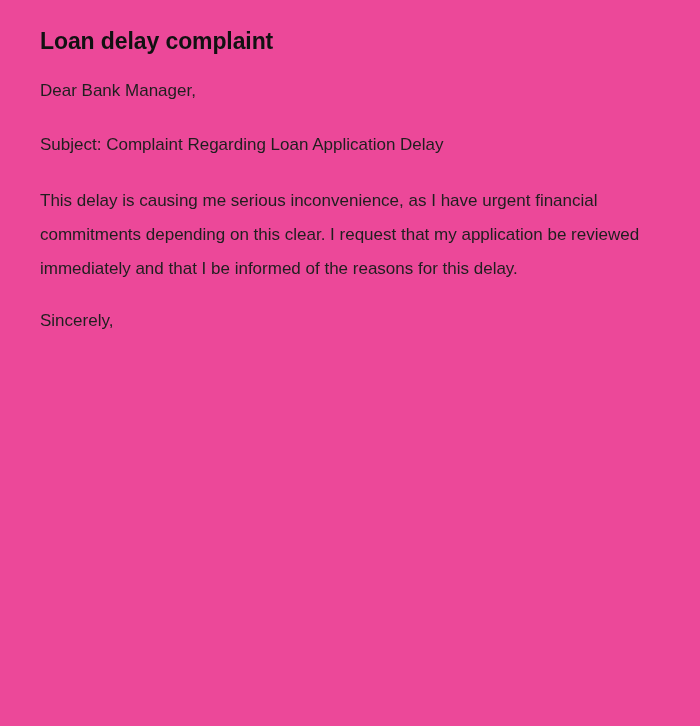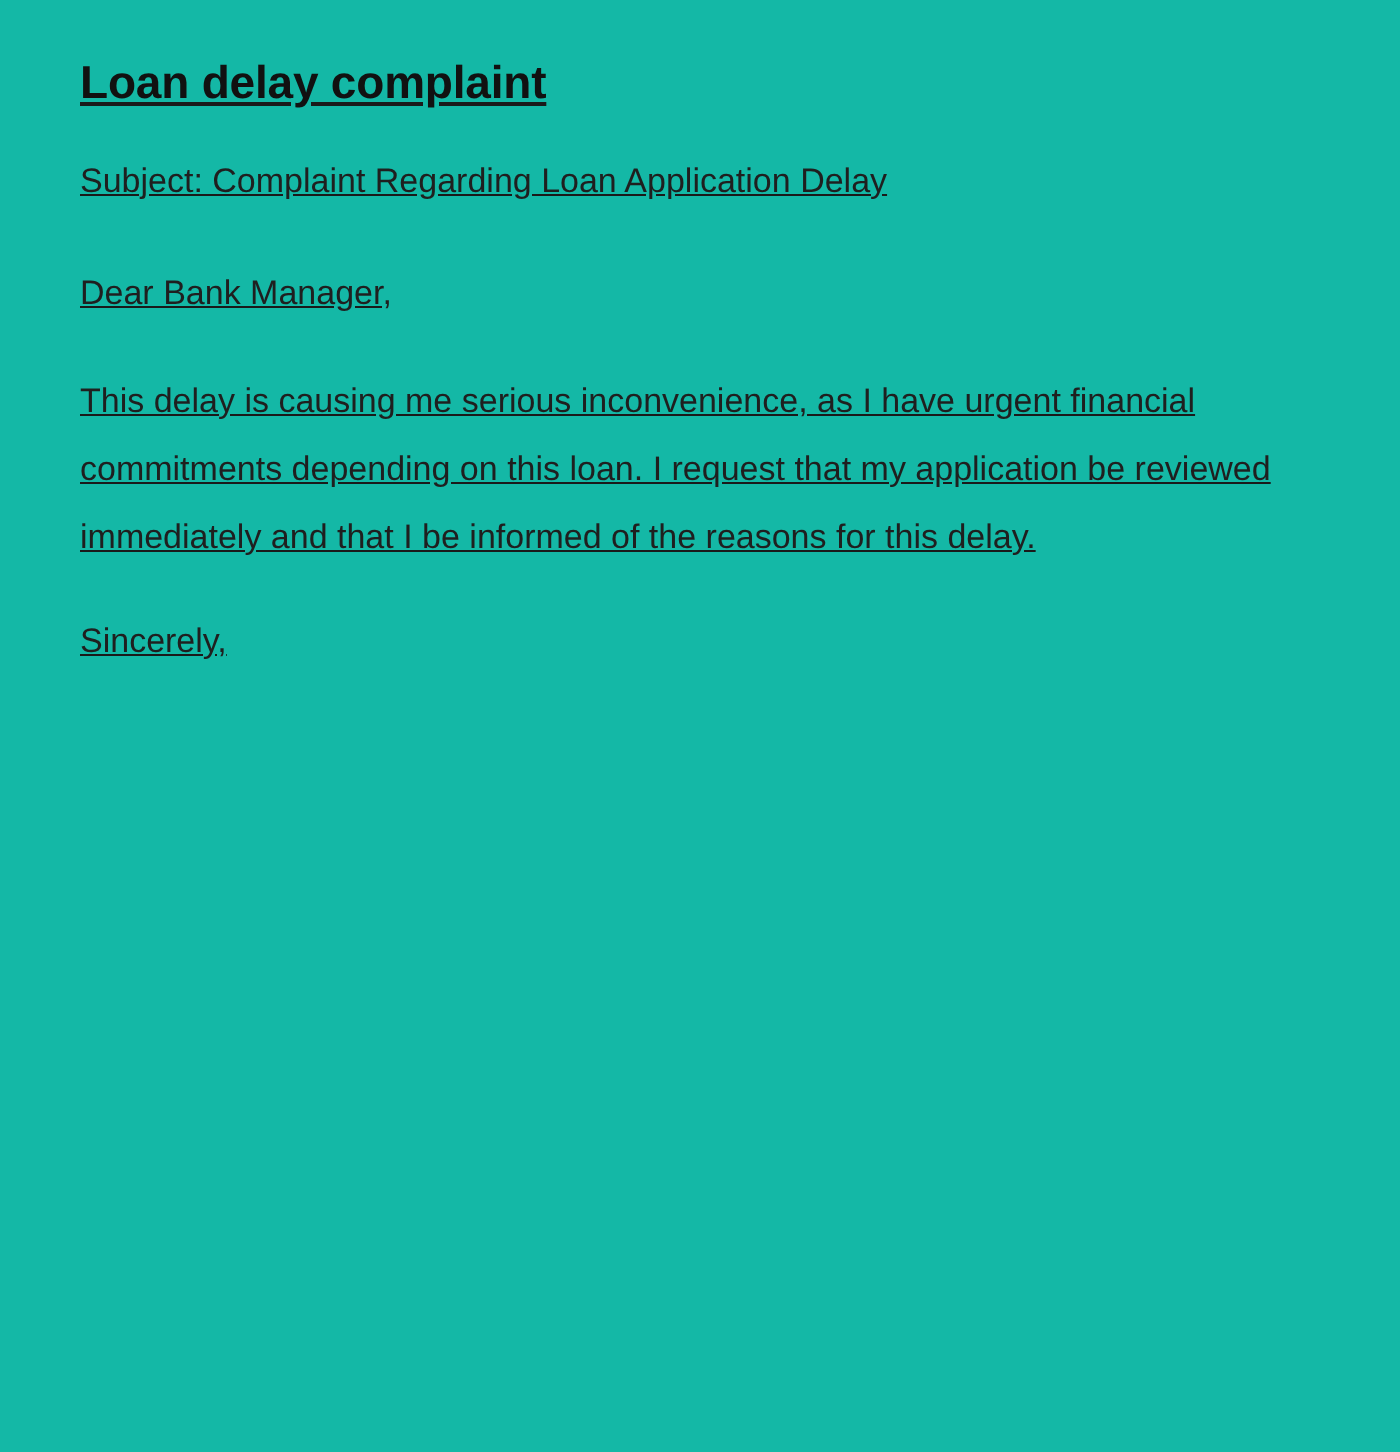--- a/index.html
+++ b/index.html
@@ -12,22 +12,21 @@
     height: 726px;
     font-family: "Liberation Sans", sans-serif;
     color: #1a1a1a;
     -webkit-font-smoothing: antialiased;
   }
   .page {
     box-sizing: border-box;
     width: 700px;
     min-height: 726px;
     padding: 26px 40px 20px 40px;
-    background: #14b8a6;
-    text-decoration: underline;
+    background: #ec4899;
   }
   .doc-title {
     font-size: 23px;
     line-height: 30px;
     font-weight: bold;
     color: #111111;
     margin: 0 0 18px 0;
     letter-spacing: -0.1px;
   }
   .para {
@@ -53,24 +52,24 @@
     margin-bottom: 0;
   }
 </style>
 </head>
 <body>
 
 <div class="page">
 
   <h1 class="doc-title">Loan delay complaint</h1>
 
+  <p class="para salutation">Dear Bank Manager,</p>
+
   <p class="para subject">Subject: Complaint Regarding Loan Application Delay</p>
 
-  <p class="para salutation">Dear Bank Manager,</p>
 
-
-  <p class="para">This delay is causing me serious inconvenience, as I have urgent financial commitments depending on this loan. I request that my application be reviewed immediately and that I be informed of the reasons for this delay.</p>
+  <p class="para">This delay is causing me serious inconvenience, as I have urgent financial commitments depending on this clear. I request that my application be reviewed immediately and that I be informed of the reasons for this delay.</p>
 
 
   <p class="para signoff">Sincerely,</p>
 
 
 </div>
 
 </body></html>

